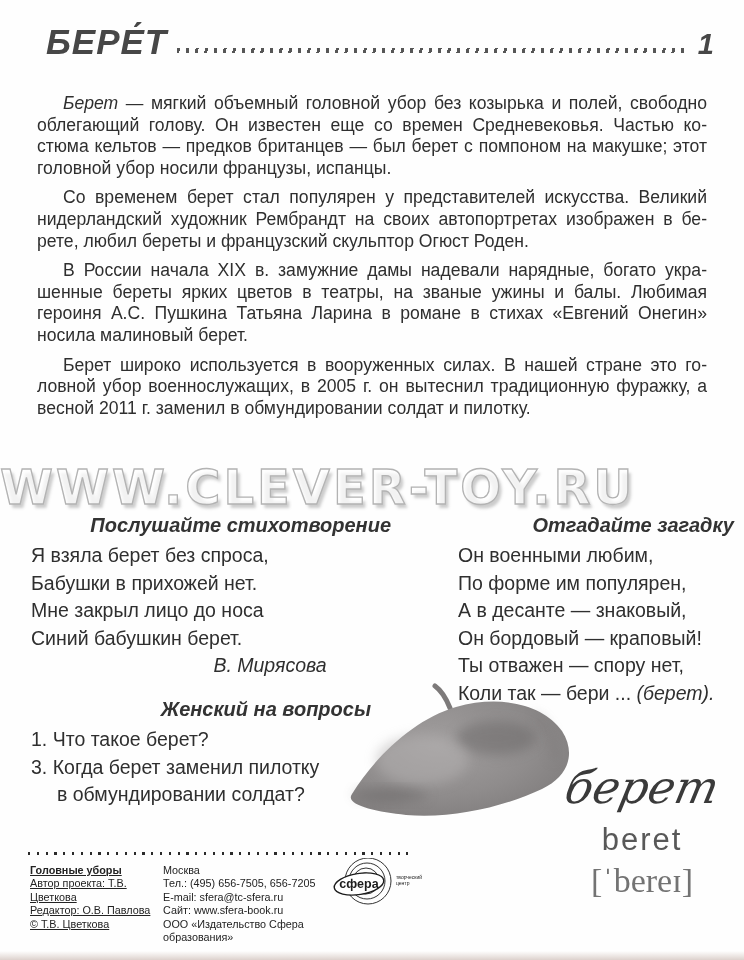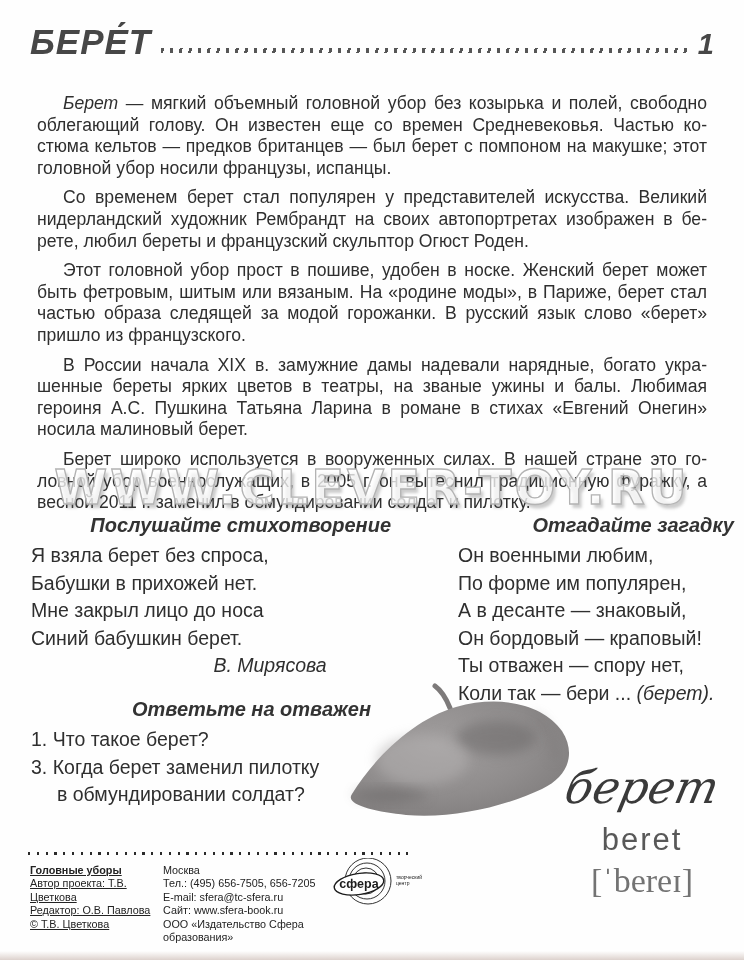--- a/index.html
+++ b/index.html
@@ -3,33 +3,33 @@
 <meta charset="utf-8">
 <style>
   html,body{margin:0;padding:0;background:#ffffff;}
   .page{
     position:relative;width:744px;height:960px;background:#fefefe;
     font-family:"Liberation Sans",sans-serif;color:#2f2f2f;overflow:hidden;
   }
 
   
   .title-row{position:absolute;top:24px;left:30px;right:30px;display:flex;align-items:flex-end;}
-  .doc-title{font-size:35px;font-weight:bold;font-style:italic;color:#474747;letter-spacing:1px;line-height:1;white-space:nowrap;}
+  .doc-title{font-size:35px;font-weight:bold;font-style:italic;color:#474747;letter-spacing:1px;line-height:1;white-space:nowrap;margin-left:16px;}
   .leader{flex:1;height:5px;margin:0 10px 6px 10px;
     background:repeating-linear-gradient(100deg,#565656 0,#565656 3px,transparent 3px,transparent 9.2px);}
   .page-num{font-size:29px;font-weight:bold;font-style:italic;color:#474747;line-height:1;}
 
   
   .article{position:absolute;top:85px;left:29px;width:686px;font-size:17.6px;line-height:21.6px;text-align:justify;}
   .article p{margin:8px;text-indent:26px;}
   .lead{font-style:italic;}
 
   
   .watermark{
-    position:absolute;top:459px;left:0;width:744px;text-align:center;
+    position:absolute;top:459px;left:0;width:744px;text-align:left;
     font-family:"DejaVu Sans",sans-serif;font-weight:bold;font-size:48px;letter-spacing:3px;
     color:rgba(255,255,255,0.74);
     -webkit-text-stroke:1.3px #b3b3b3;
     text-shadow:3px 4px 3px rgba(90,90,90,0.30);
     white-space:nowrap;pointer-events:none;
   }
 
   
   .section-heading{font-size:20px;font-weight:bold;font-style:italic;color:#333;margin:0 0 5px 0;text-align:right;}
   .poem{position:absolute;top:514px;left:31px;width:360px;}
@@ -73,21 +73,20 @@
 
   <div class="title-row">
     <span class="doc-title">БЕРЕ́Т</span>
     <span class="leader"></span>
     <span class="page-num">1</span>
   </div>
 
   <div class="article">
     <p><span class="lead">Берет</span><span> — мягкий объемный головной убор без козырька и полей, свободно облегающий голову. Он известен еще со времен Средневековья. Частью ко­стюма кельтов — предков британцев — был берет с помпоном на макушке; этот головной убор носили французы, испанцы.</span></p>
     <p><span>Со временем берет стал популярен у представителей искусства. Великий нидерландский художник Рембрандт на своих автопортретах изображен в бе­рете, любил береты и французский скульптор Огюст Роден.</span></p>
-    <p><span>Этот головной убор прост в пошиве, удобен в носке. Женский берет может быть фетровым, шитым или вязаным. На «родине моды», в Париже, берет стал частью образа следящей за модой горожанки. В русский язык слово «бе­рет» пришло из французского.</span></p>
     <p><span>В России начала XIX в. замужние дамы надевали нарядные, богато укра­шенные береты ярких цветов в театры, на званые ужины и балы. Любимая героиня А.С. Пушкина Татьяна Ларина в романе в стихах «Евгений Онегин» носила малиновый берет.</span></p>
     <p><span>Берет широко используется в вооруженных силах. В нашей стране это го­ловной убор военнослужащих, в 2005 г. он вытеснил традиционную фуражку, а весной 2011 г. заменил в обмундировании солдат и пилотку.</span></p>
   </div>
 
   <div class="watermark">WWW.CLEVER-TOY.RU</div>
 
   <div class="poem">
     <div class="section-heading">Послушайте стихотворение</div>
     <div class="col-line">Я взяла берет без спроса,</div>
     <div class="col-line">Бабушки в прихожей нет.</div>
@@ -100,21 +99,21 @@
     <div class="section-heading">Отгадайте загадку</div>
     <div class="col-line">Он военными любим,</div>
     <div class="col-line">По форме им популярен,</div>
     <div class="col-line">А в десанте — знаковый,</div>
     <div class="col-line">Он бордовый — краповый!</div>
     <div class="col-line">Ты отважен — спору нет,</div>
     <div class="col-line"><span>Коли так — бери ... </span><span class="answer">(берет).</span></div>
   </div>
 
   <div class="questions">
-    <div class="section-heading">Ответьте на отважен</div>
+    <div class="section-heading">Женский на вопросы</div>
     <div class="q-row"><span>1.</span> <span>Что такое берет?</span></div>
     <div class="q-row"><span>3.</span> <span>Когда берет заменил пилотку</span></div>
     <div class="q-row q-cont">в обмундировании солдат?</div>
   </div>
 
   <div class="beret-figure">
     <svg width="260" height="174" viewBox="0 0 260 174" xmlns="http://www.w3.org/2000/svg">
       <defs>
         <radialGradient id="beretGrad" cx="40%" cy="38%" r="80%">
           <stop offset="0%" stop-color="#a29f9f"></stop>

